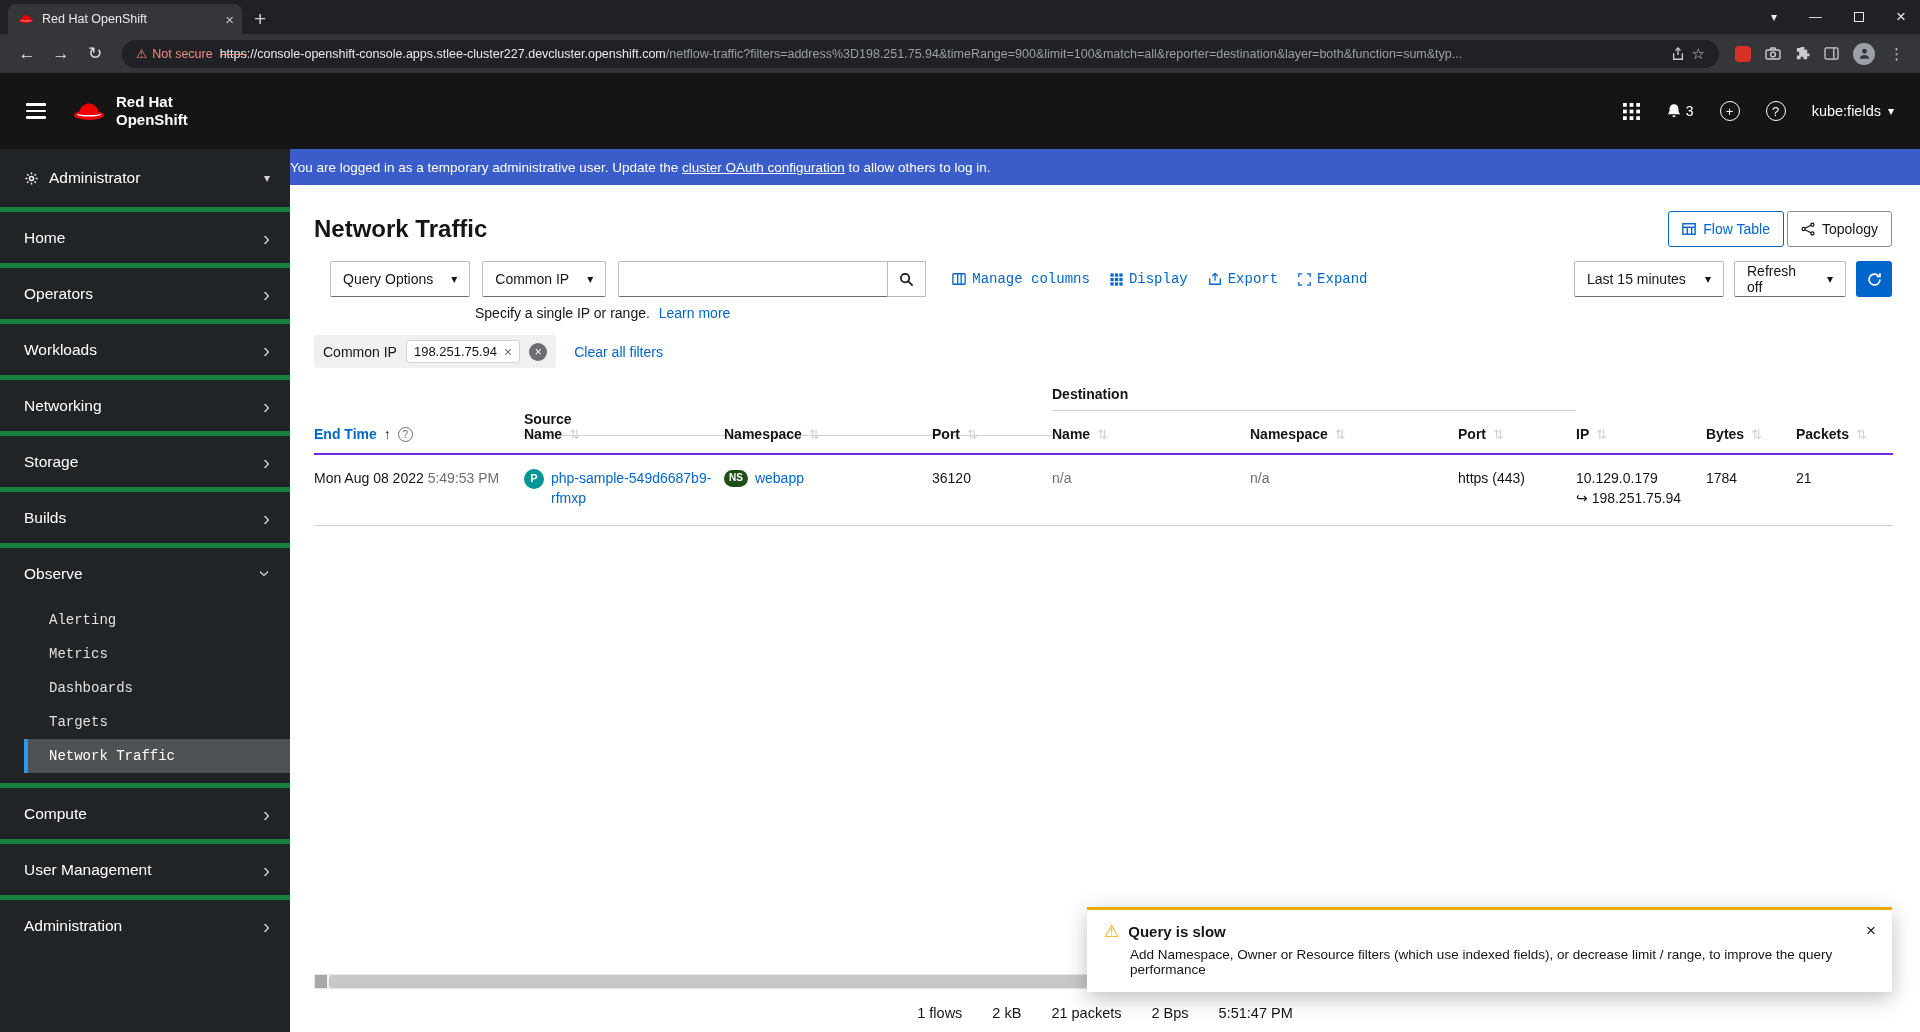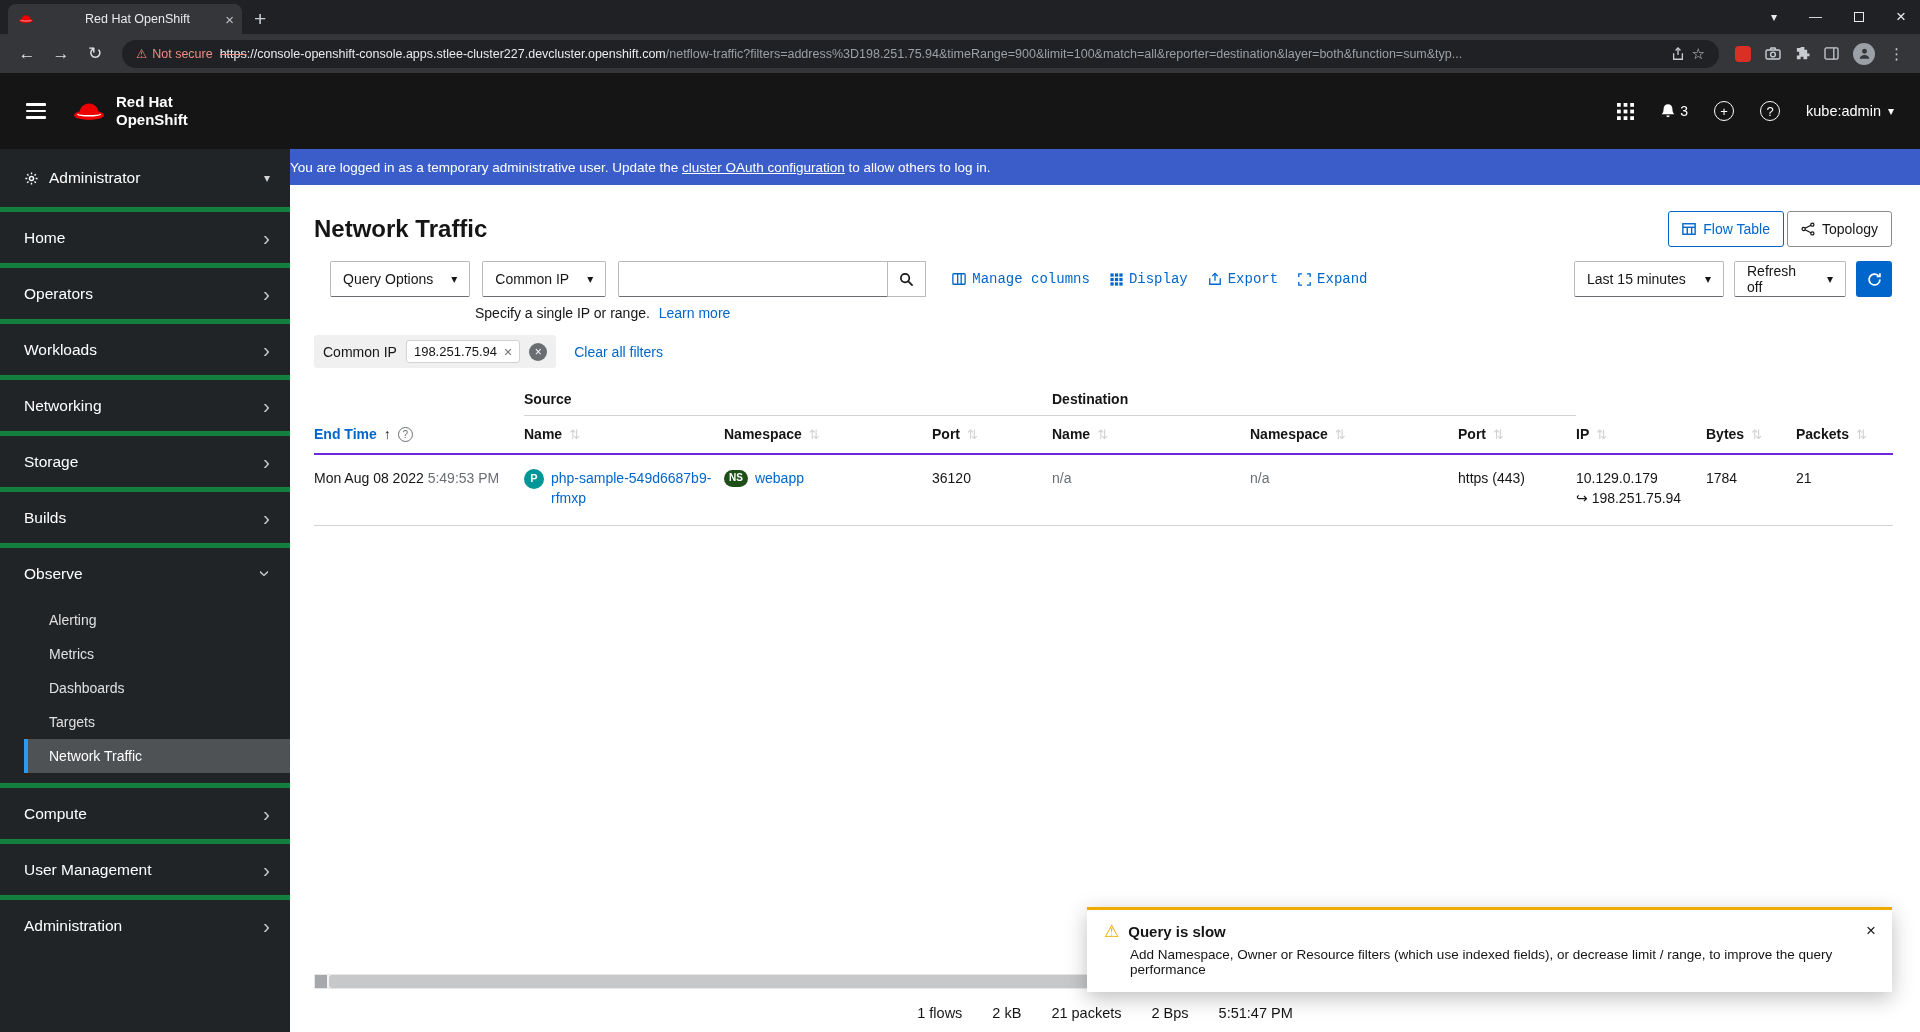--- a/index.html
+++ b/index.html
@@ -2,21 +2,21 @@
 <html><head>
 <meta charset="utf-8">
 <style>
   * { box-sizing: border-box; margin: 0; padding: 0; }
   html, body { width: 1920px; height: 1032px; overflow: hidden; background: #fff;
     font-family: "Liberation Sans", sans-serif; }
 
   
   .tabstrip { height: 34px; background: #202124; display: flex; align-items: flex-end; padding: 0 14px 0 8px; }
   .tab { width: 234px; height: 30px; background: #35363a; border-radius: 8px 8px 0 0; display: flex; align-items: center; gap: 8px; padding: 0 8px 0 10px; }
-  .tab-title { color: #e8eaed; font-size: 12.5px; flex: 1; white-space: nowrap; overflow: hidden; margin-left: 43px; }
+  .tab-title { color: #e8eaed; font-size: 12.5px; flex: 1; white-space: nowrap; overflow: hidden; }
   .tab-close { color: #bdc1c6; font-size: 15px; line-height: 1; }
   .newtab { color: #c9cdd2; font-size: 21px; margin: 0 0 5px 12px; line-height: 1; }
   .ts-spacer { flex: 1; }
   .ts-right { display: flex; align-items: center; gap: 32px; padding-bottom: 9px; color: #e8eaed; font-size: 13px; }
   .win-max { width: 10px; height: 10px; border: 1.5px solid #e8eaed; display: inline-block; }
   .win-close { font-size: 17px; line-height: 1; }
 
   .navbar { height: 39px; background: #35363a; display: flex; align-items: center; padding: 0 12px; gap: 4px; }
   .nav-ico { color: #dfe1e5; font-size: 17px; width: 30px; text-align: center; }
   .addrbar { flex: 1; height: 28px; background: #202124; border-radius: 14px; display: flex; align-items: center; padding: 0 14px; margin: 0 8px; gap: 7px; min-width: 0; }
@@ -44,21 +44,21 @@
 
   
   .app { display: flex; height: 883px; }
   .sidebar { width: 290px; background: #212427; color: #fff; flex: none; display: flex; flex-direction: column; }
   .persp { height: 58px; display: flex; align-items: center; gap: 10px; padding: 0 20px 0 24px; font-size: 15.5px; }
   .persp .caret { margin-left: auto; color: #d2d2d2; }
   .nav-item { height: 56px; display: flex; align-items: center; padding: 0 20px 0 24px; font-size: 15.5px; border-top: 5px solid #15803d; cursor: pointer; gap: 12px; }
   .nav-item .chev { margin-left: auto; color: #c5c9cd; font-size: 21px; line-height: 1; }
   .chev-down { display: inline-block; transform: rotate(90deg); }
   .subnav { margin-left: 24px; padding: 4px 0 10px; }
-  .subitem { padding: 9px 8px 9px 25px; font-size: 14px; color: #e0e0e0; cursor: pointer; }
+  .subitem { padding: 9px 8px 9px 25px; font-size: 14px; color: #e0e0e0; cursor: pointer; font-family: Liberation Mono, monospace; }
   .subitem.selected { background: #4f5255; border-left: 4px solid #2b9af3; padding-left: 21px; color: #fff; }
 
   .main { flex: 1; display: flex; flex-direction: column; min-width: 0; }
   .banner { height: 36px; background: #3a5dc9; color: #fff; font-size: 13.5px; display: flex; align-items: center; justify-content: flex-start; }
   .banner a { color: #fff; text-decoration: underline; }
   .main-body { flex: 1; position: relative; overflow: hidden; background: #fff; }
 
   .page-header { display: flex; align-items: center; padding: 26px 28px 10px 24px; }
   .page-title { font-size: 24px; font-weight: 600; color: #151515; }
   .view-btns { margin-left: auto; display: flex; gap: 3px; }
@@ -229,21 +229,21 @@
     <span class="mh-ico">
       <svg width="16" height="17" viewBox="0 0 16 17" fill="#fff">
           <path d="M8 1.2c-2.6 0-4.4 2-4.4 4.6 0 3.4-1.1 4.6-1.9 5.4h12.6c-.8-.8-1.9-2-1.9-5.4 0-2.6-1.8-4.6-4.4-4.6z"></path>
           <path d="M6.3 12.6a1.7 1.7 0 0 0 3.4 0z"></path>
         </svg>
       <span class="bell-count">3</span>
     </span>
     <span class="circle-ico">+</span>
     <span class="circle-ico">?</span>
     <span class="user-menu">
-      <span>kube:admin</span>
+      <span>kube:fields</span>
       <span class="caret">▾</span>
     </span>
   </div>
 </div>
 
 <div class="app">
 
   <div class="sidebar">
     <div class="persp">
       <svg width="15" height="15" viewBox="0 0 16 16" fill="none" stroke="#fff" stroke-width="1.5">
@@ -419,22 +419,22 @@
             <span class="x">×</span>
           </span>
           <span class="chip-clear">×</span>
         </div>
         <span class="clear-all">Clear all filters</span>
       </div>
 
       <div class="ftable">
         <div class="trow group-row">
           <div></div>
+          <div class="group-cell g-dst">Destination</div>
           <div class="group-cell g-src">Source</div>
-          <div class="group-cell g-dst">Destination</div>
         </div>
         <div class="trow head-row">
           <div class="th sorted">
             <span>End Time</span>
             <span class="sort-asc">↑</span>
             <span class="help-circ">?</span>
           </div>
           <div class="th">
               <span>Name</span>
               <span class="sort-ico">⇅</span>

